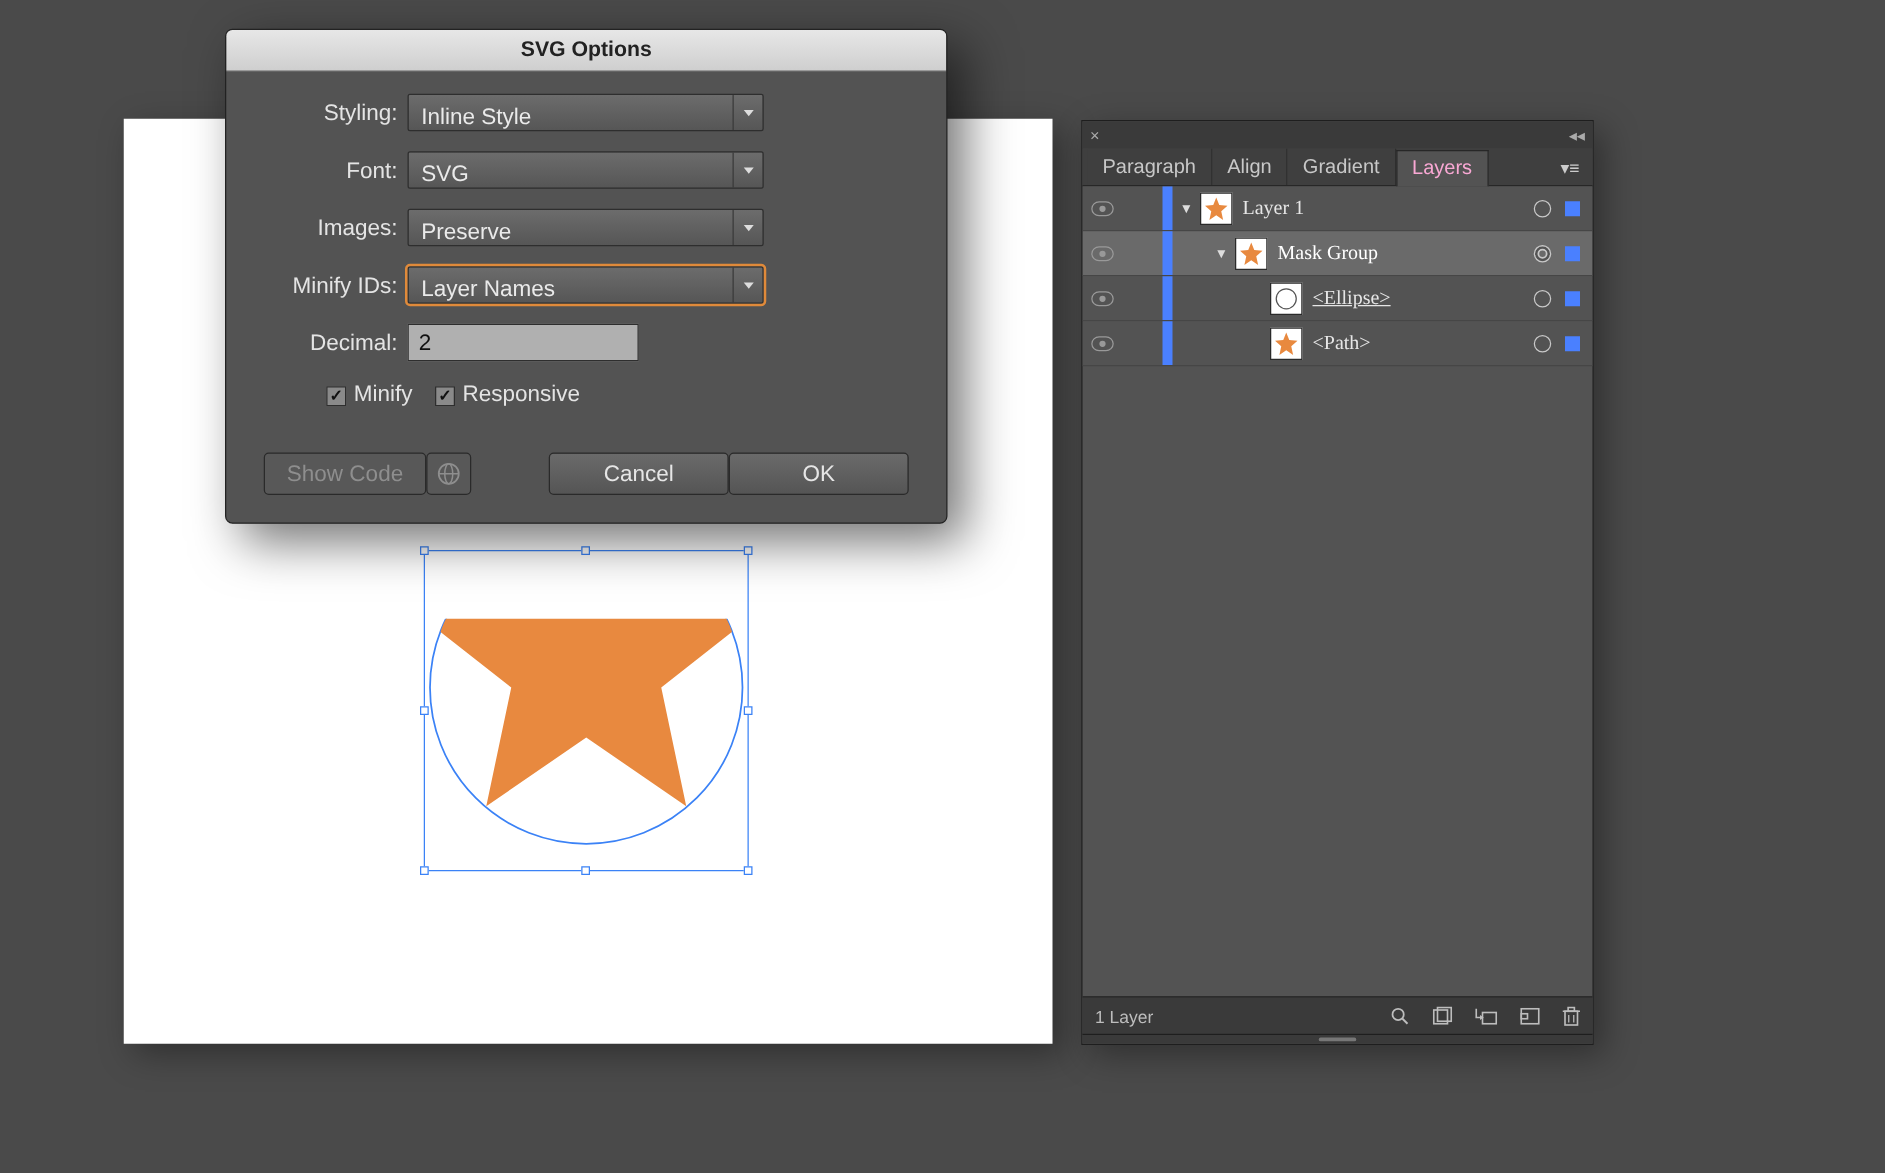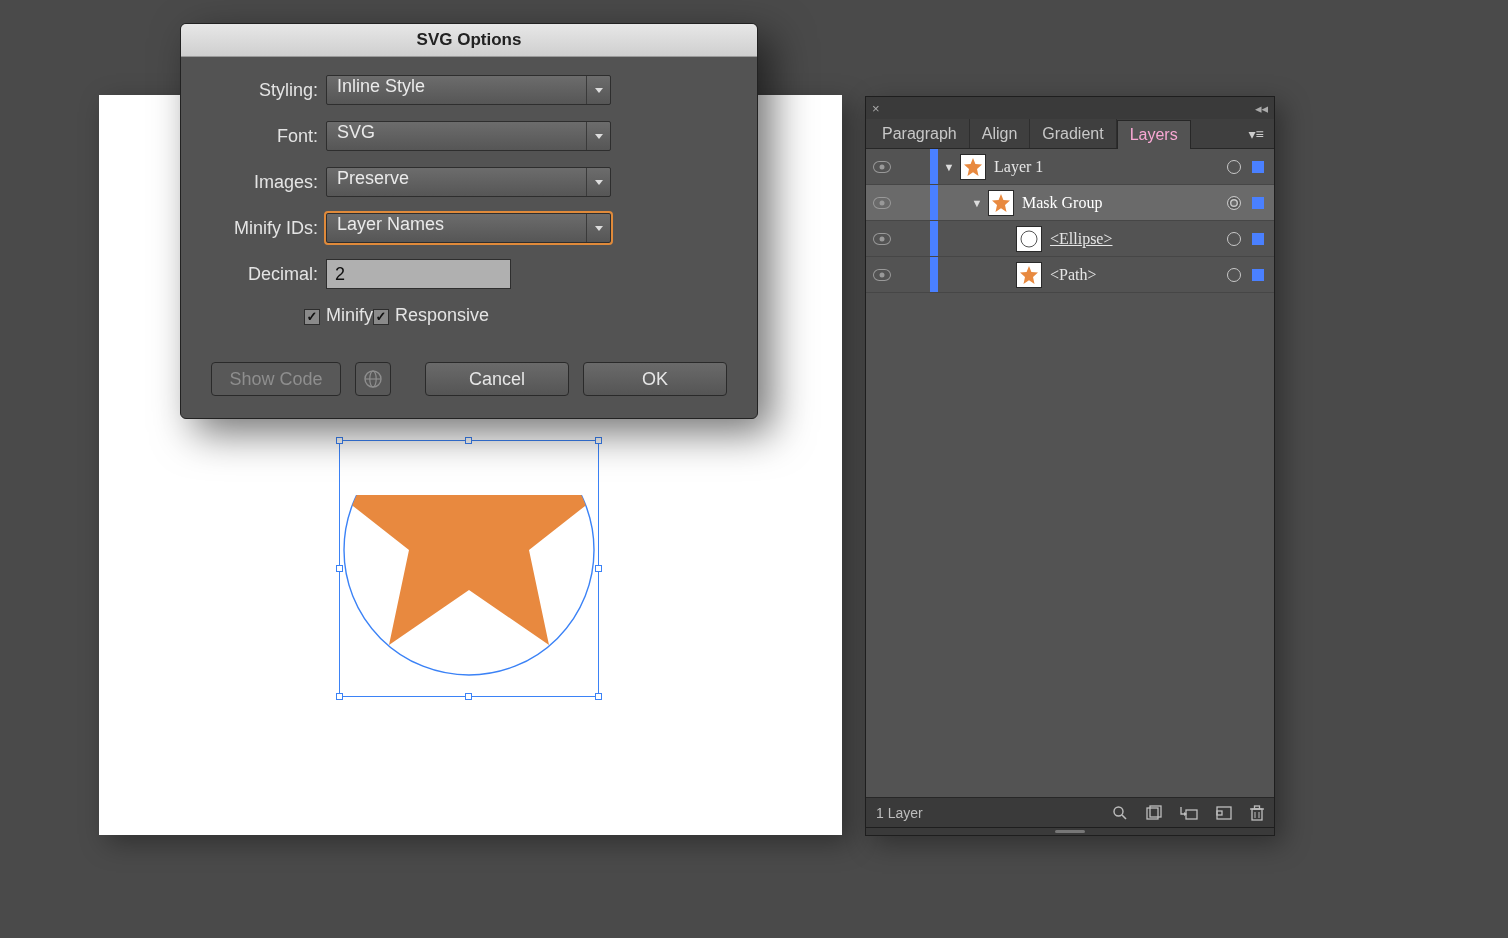--- a/index.html
+++ b/index.html
@@ -84,21 +84,21 @@
     font-size: 18px;
   }
   .dropdown {
     flex: 0 0 285px;
     height: 30px;
     background: linear-gradient(#6c6c6c,#565656);
     border: 1px solid #2e2e2e;
     border-radius: 2px;
     position: relative;
     display: flex;
-    align-items: flex-start;
+    align-items: flex-end;
     padding: 0 10px;
     color: #eaeaea;
     font-size: 18px;
   }
   .dropdown.highlight { outline: 2px solid #e08a3a; outline-offset: 0; }
   .dropdown .arrow {
     position: absolute;
     right: 0;
     top: 0;
     width: 24px;
@@ -118,25 +118,24 @@
     flex: 0 0 185px;
     height: 30px;
     background: #b0b0b0;
     border: 1px solid #2e2e2e;
     display: flex;
     align-items: center;
     padding: 0 8px;
     color: #111;
     font-size: 18px;
   }
-  .checks { display:flex; margin-left: 93px; font-size:18px; color:#e4e4e4;align-items:center; }
+  .checks { display:flex; gap:18px; margin-left: 50px; font-size:18px; color:#e4e4e4;align-items:center; }
   .chk-box { display:inline-flex; align-items:center; justify-content:center; width:16px; height:16px; background:#8a8a8a; border:1px solid #2e2e2e; margin-right:6px; color:#111; font-size:13px; font-weight:bold; }
   .dlg-buttons {
     display: flex;
-    gap: 14px;
     margin-top: 36px;
   }
   .btn {
     height: 34px;
     background: linear-gradient(#6a6a6a,#555);
     border: 1px solid #2a2a2a;
     border-radius: 4px;
     display: flex;
     align-items: center;
     justify-content: center;

